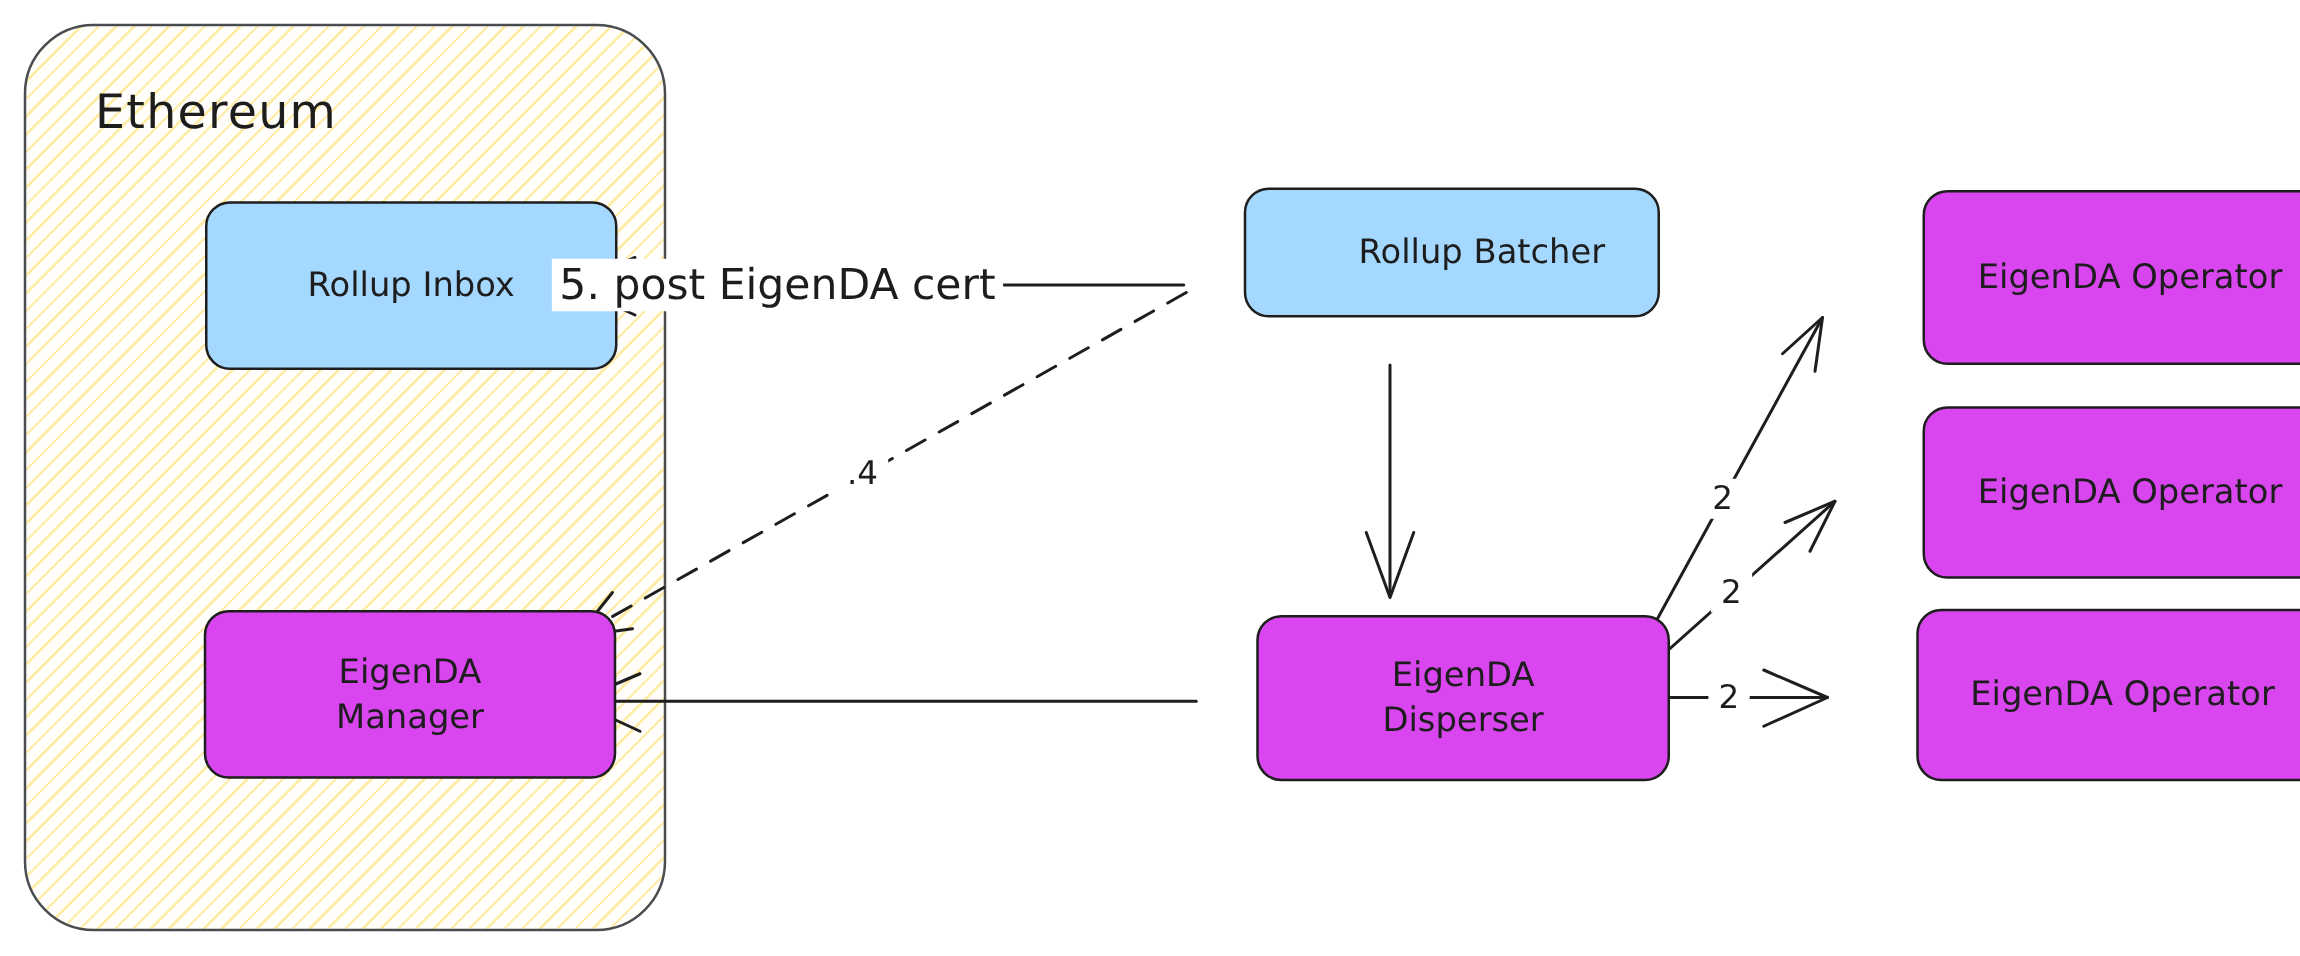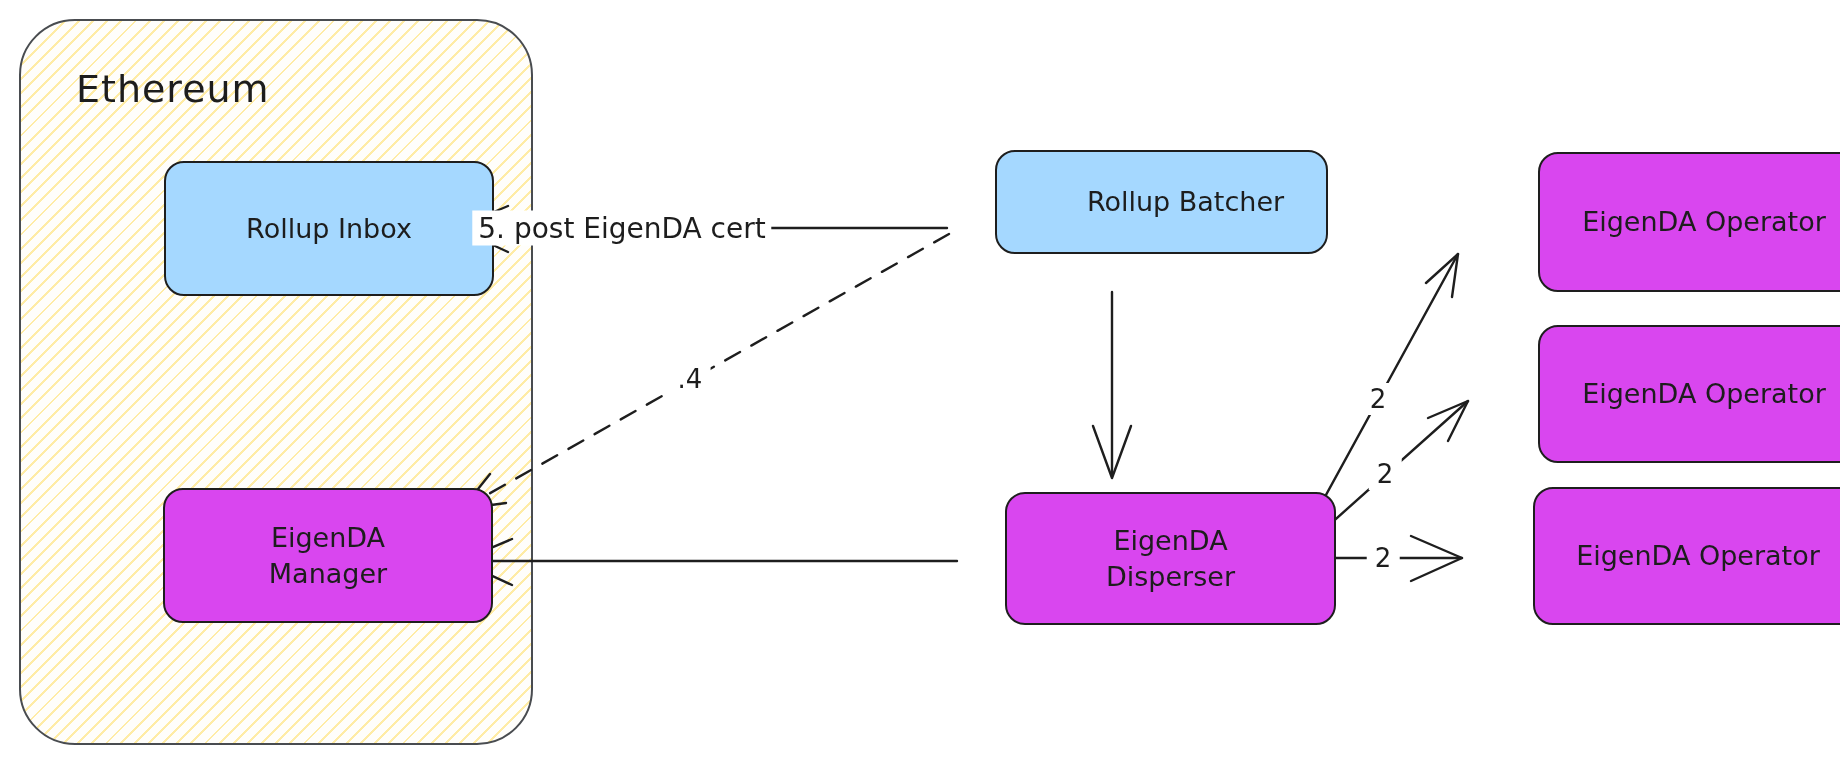--- a/index.html
+++ b/index.html
@@ -25,21 +25,21 @@
     border-radius:20px;display:flex;align-items:center;justify-content:center;
     text-align:center;font-size:27px;line-height:1.3;color:#1d1d1d;
     white-space:pre-line;
     margin-left:48px;
   }
   .blue{background:#a5d8ff;}
   .green{background:#d946ef;}
   
   .edge-label{
     position:absolute;transform:translate(-50%,-50%);
-    background:#ffffff;padding:1px 6px;font-size:28px;white-space:nowrap;
+    background:#ffffff;padding:1px 6px;font-size:34px;white-space:nowrap;
     color:#1d1d1d;z-index:5;
   }
   .edge-label.small{font-size:26px;padding:1px 8px;}
   svg.edges{position:absolute;left:0;top:0;z-index:3;}
   .node{z-index:4;}
   .container-box{z-index:1;}
 </style>
 </head>
 <body>
 

